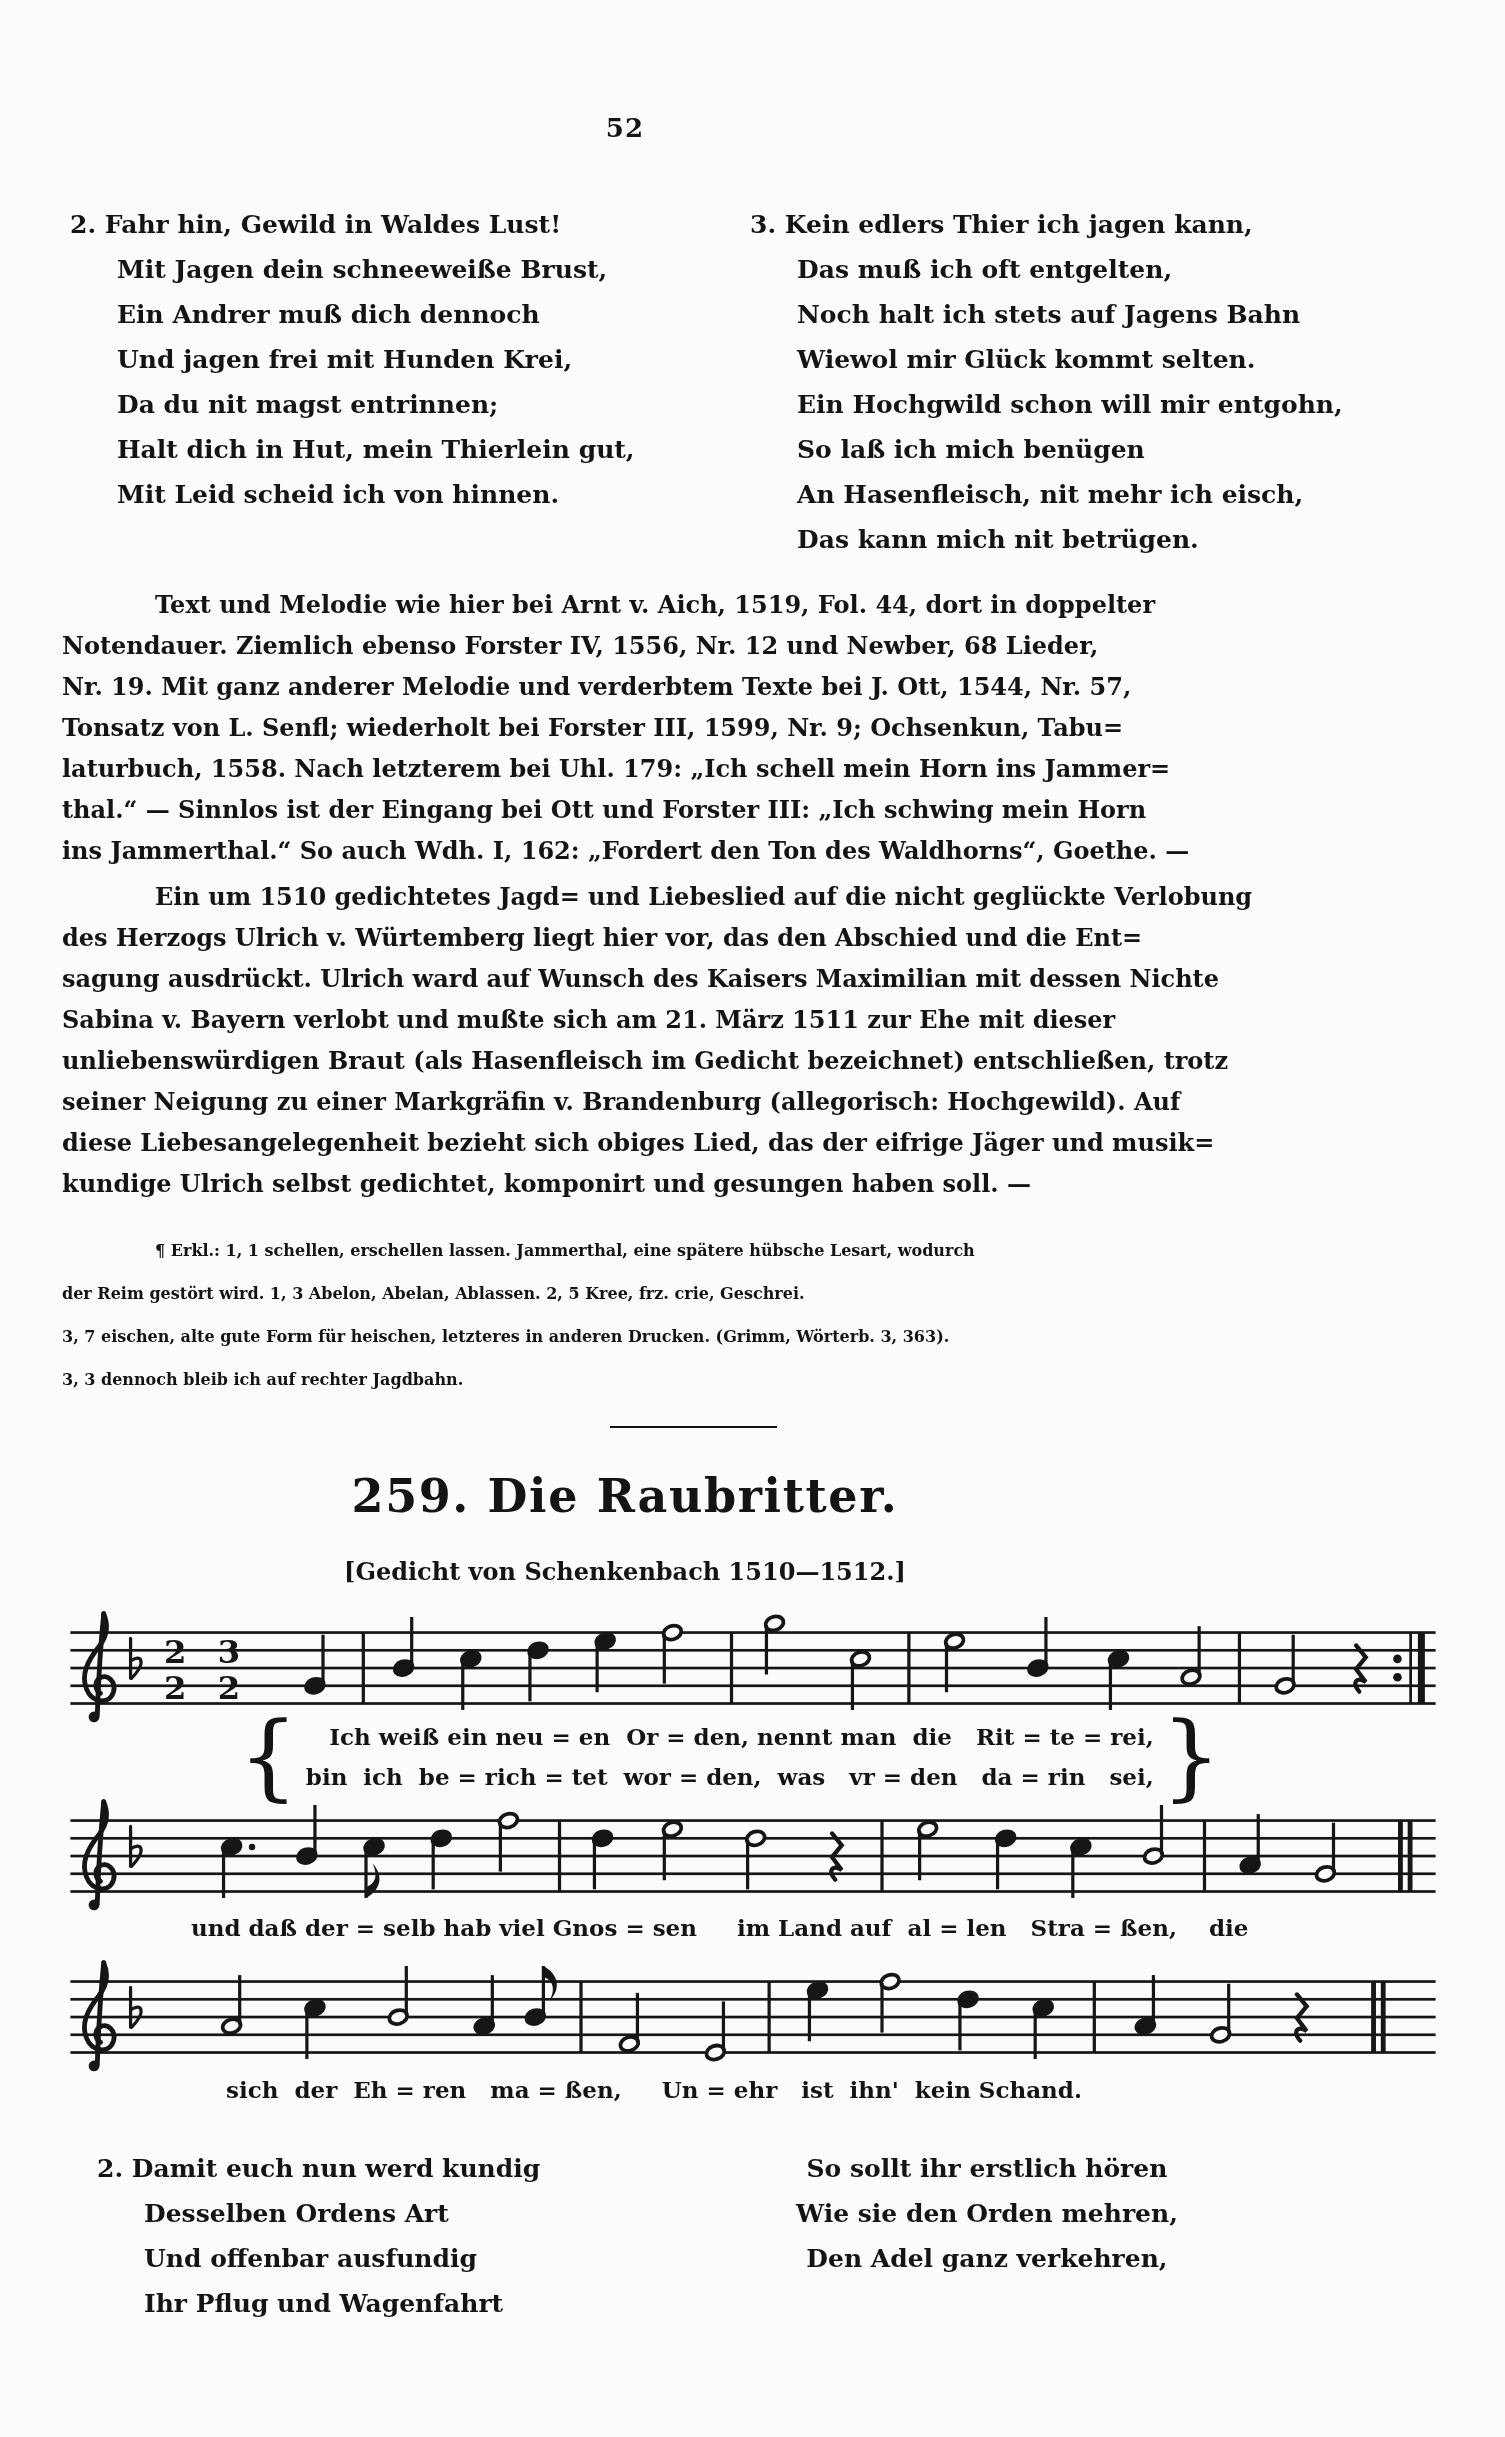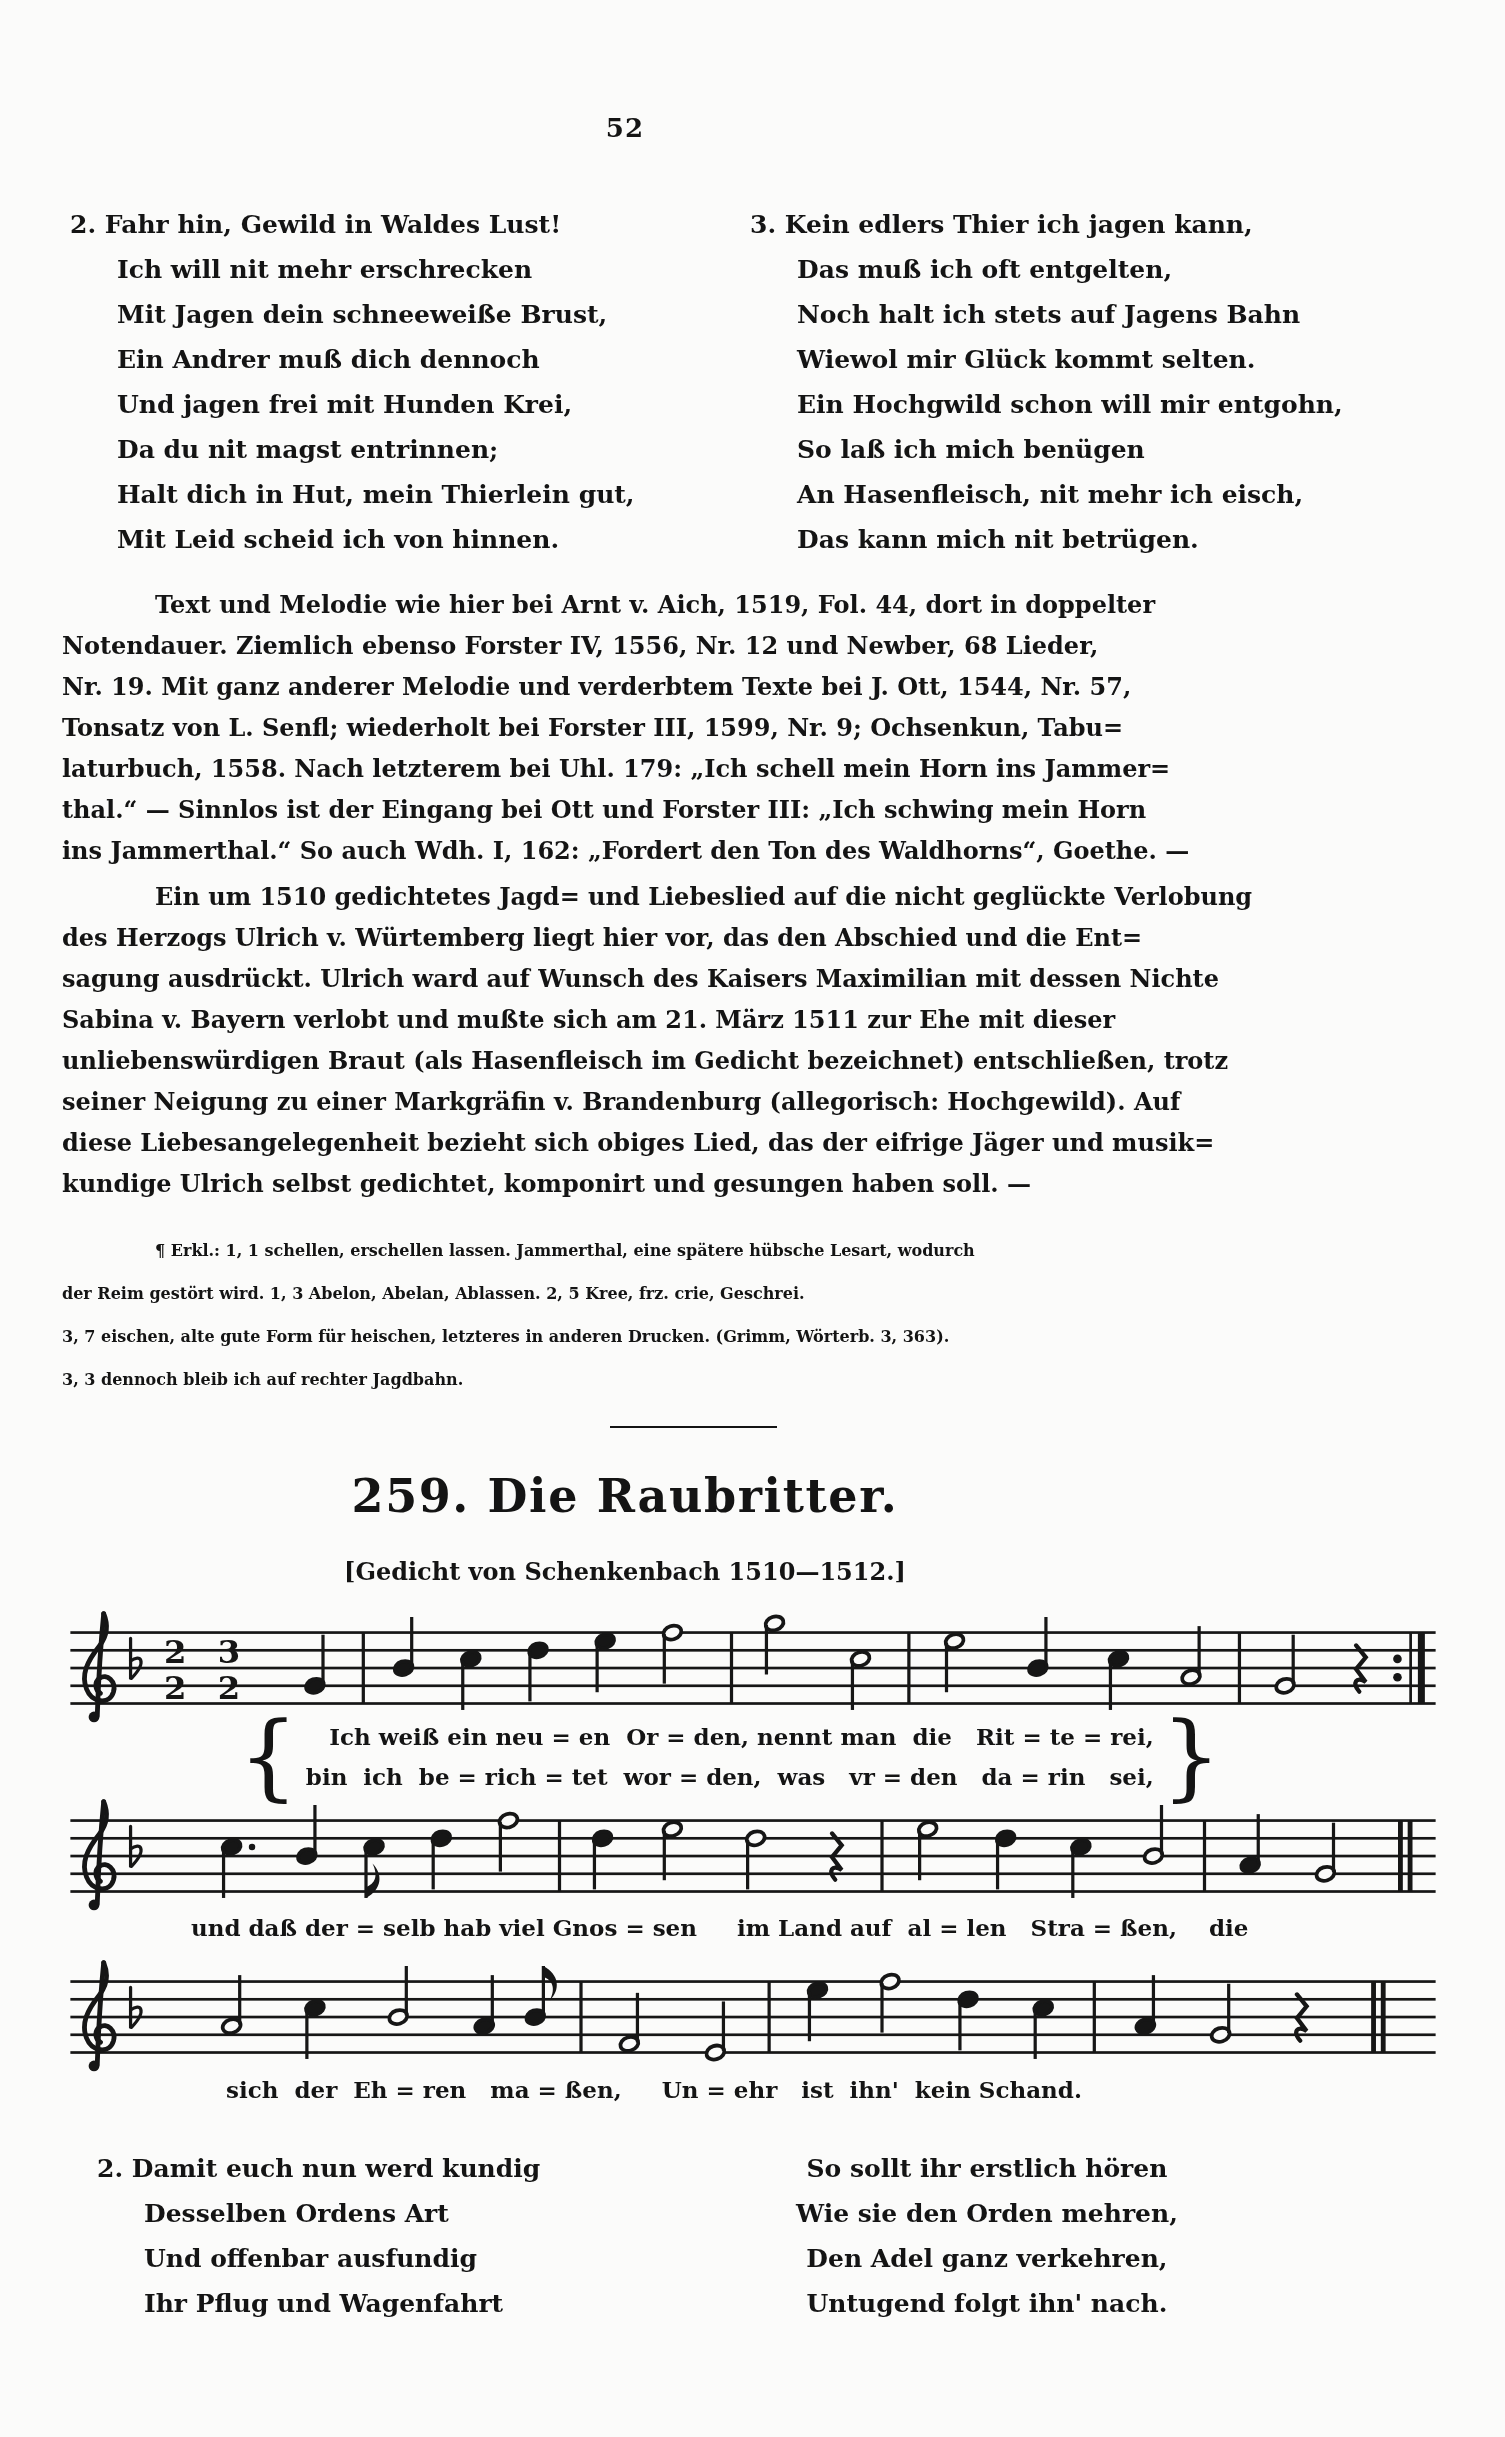--- a/index.html
+++ b/index.html
@@ -31,21 +31,20 @@
   
   .bstanza{font-size:25px;font-weight:bold;line-height:45px;white-space:nowrap;}
 </style>
 </head>
 <body>
 
 <div class="abs center pageno">52</div>
 
 <div class="abs stanza indent-rest" style="top:202px;left:70px;">
     <div class="tline">2. Fahr hin, Gewild in Waldes Lust!</div>
-    <div class="tline">Ich will nit mehr erschrecken</div>
     <div class="tline">Mit Jagen dein schneeweiße Brust,</div>
     <div class="tline">Ein Andrer muß dich dennoch</div>
     <div class="tline">Und jagen frei  mit Hunden Krei,</div>
     <div class="tline">Da du nit magst entrinnen;</div>
     <div class="tline">Halt dich in Hut,  mein Thierlein gut,</div>
     <div class="tline">Mit Leid scheid ich von hinnen.</div>
   </div>
 <div class="abs stanza indent-rest" style="top:202px;left:750px;">
     <div class="tline">3. Kein edlers Thier ich jagen kann,</div>
     <div class="tline">Das muß ich oft entgelten,</div>
@@ -261,15 +260,14 @@
 <div class="abs bstanza indent-rest" style="top:2146px;left:97px;">
     <div class="tline">2. Damit euch nun werd kundig</div>
     <div class="tline">Desselben Ordens Art</div>
     <div class="tline">Und offenbar ausfundig</div>
     <div class="tline">Ihr Pflug und Wagenfahrt</div>
   </div>
 <div class="abs bstanza" style="top:2146px;left:796px;text-align:center;">
     <div class="tline">So sollt ihr erstlich hören</div>
     <div class="tline">Wie sie den Orden mehren,</div>
     <div class="tline">Den Adel ganz verkehren,</div>
-    <div class="tline">Untugend folgt ihn' nach.</div>
   </div>
 
 
 </body></html>

